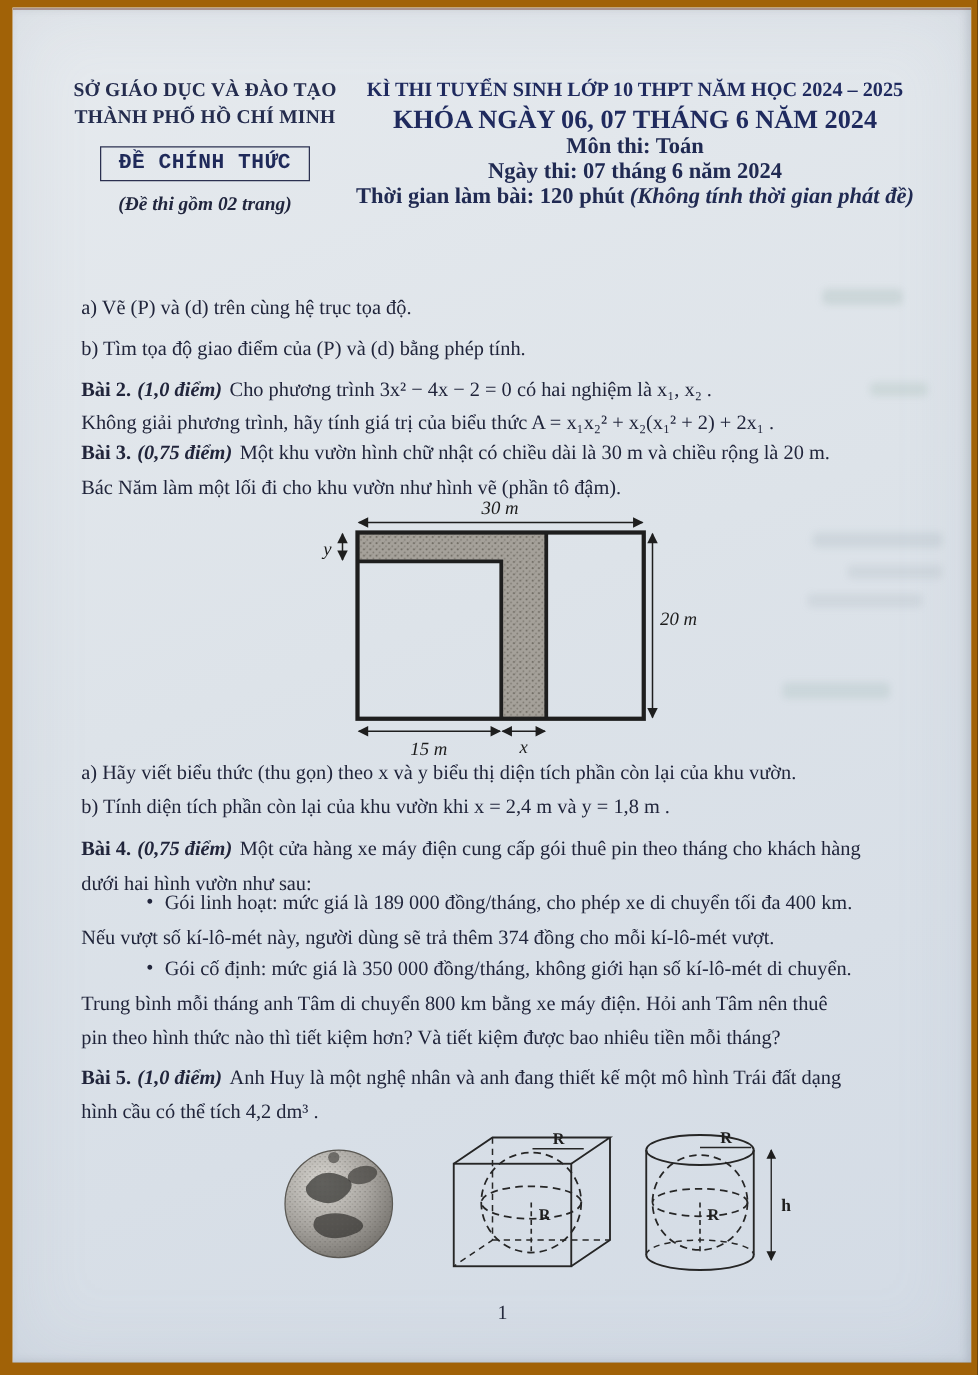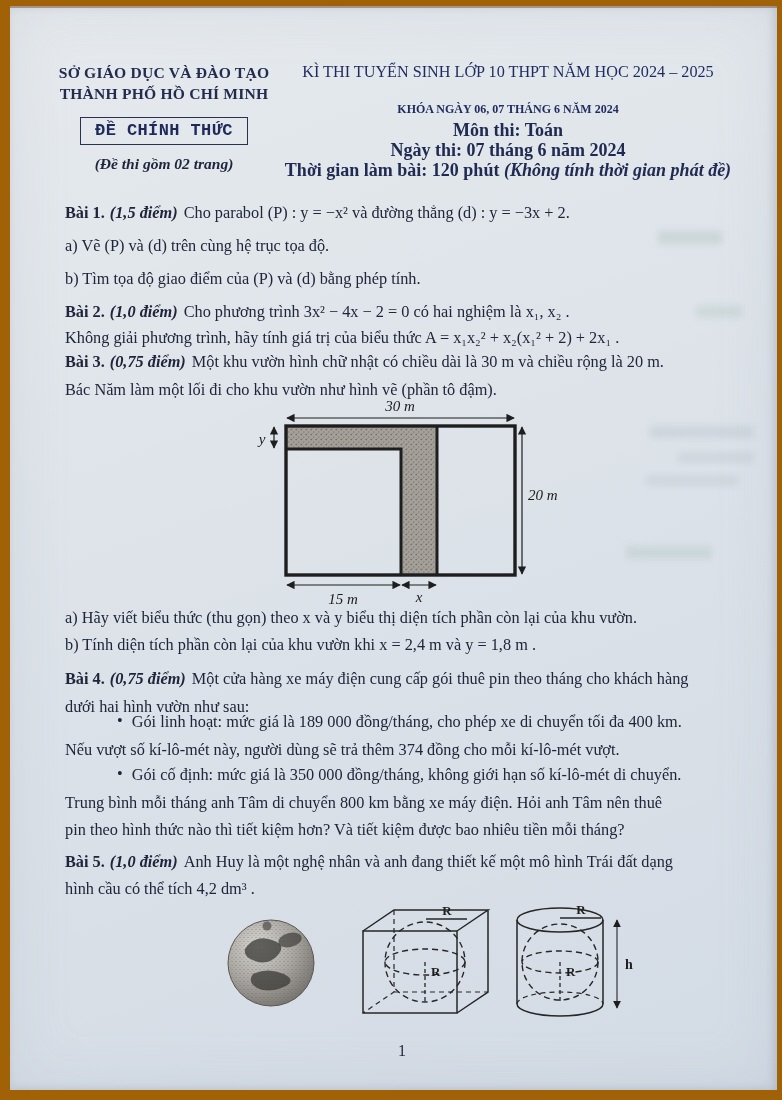--- a/index.html
+++ b/index.html
@@ -16,22 +16,22 @@
     box-shadow:inset 0 2px 0 rgba(122,66,46,.45), inset -3px 0 8px rgba(60,70,85,.18), inset 0 0 60px rgba(150,160,175,.18);
   }
   .hl{position:absolute;left:40px;top:56px;width:228px;text-align:center;color:#242c4e;}
   .hl .dept{font-size:15.6px;font-weight:600;line-height:21px;letter-spacing:.2px;}
   .hl .stamp{
     display:inline-block;margin-top:13px;border:1.7px solid #2b3050;
     padding:3px 14px 4px 14px;font-weight:bold;font-size:17px;color:#1f2a5a;letter-spacing:.4px;font-family:Liberation Mono, monospace;
   }
   .hl .note{margin-top:10px;font-style:italic;font-weight:600;font-size:15.5px;color:#21263e;}
   .hr{position:absolute;left:258px;top:56px;width:480px;text-align:center;color:#1f2a5e;}
-  .hr .t1{font-weight:normal;font-size:16.2px;line-height:21px;}
-  .hr .t2{font-weight:bold;font-size:12px;line-height:21px;margin-top:16px;}
+  .hr .t1{font-weight:bold;font-size:16.2px;line-height:21px;}
+  .hr .t2{font-weight:bold;font-size:21px;line-height:21px;margin-top:2px;}
   .hr .t3{font-weight:bold;font-size:18px;line-height:20px;margin-top:0;color:#202a52;}
   .hr .t5 i{font-weight:600;}
   .line{
     position:absolute;left:55px;white-space:nowrap;
     font-size:16.3px;color:#21253b;line-height:22px;
   }
   .line b.num{margin-right:5px;}
   .line b.pts{margin-right:6px;}
   .bullet{display:inline-block;margin-right:9px;transform:translateY(-1px);}
   .pagenum{position:absolute;left:380px;top:1036px;width:24px;text-align:center;font-size:16px;color:#252a3d;}
@@ -53,21 +53,20 @@
     </div>
 
     <div class="hr">
       <div class="t1">KÌ THI TUYỂN SINH LỚP 10 THPT NĂM HỌC 2024 – 2025</div>
       <div class="t2">KHÓA NGÀY 06, 07 THÁNG 6 NĂM 2024</div>
       <div class="t3">Môn thi: Toán</div>
       <div class="t3">Ngày thi: 07 tháng 6 năm 2024</div>
       <div class="t3 t5"><b>Thời gian làm bài: 120 phút </b><i>(Không tính thời gian phát đề)</i></div>
     </div>
 
-    <div class="line" style="top:196px"><b class="num">Bài 1.</b><b class="pts"><i>(1,5 điểm)</i></b><span>Cho parabol (P) : y = −x² và đường thẳng (d) : y = −3x + 2.</span></div>
     <div class="line" style="top:262px">b) Tìm tọa độ giao điểm của (P) và (d) bằng phép tính.</div>
     <div class="line" style="top:229px">a) Vẽ (P) và (d) trên cùng hệ trục tọa độ.</div>
 
     <div class="line" style="top:295px"><b class="num">Bài 2.</b><b class="pts"><i>(1,0 điểm)</i></b><span>Cho phương trình 3x² − 4x − 2 = 0 có hai nghiệm là x₁, x₂ .</span></div>
     <div class="line" style="top:321px">Không giải phương trình, hãy tính giá trị của biểu thức A = x₁x₂² + x₂(x₁² + 2) + 2x₁ .</div>
 
     <div class="line" style="top:345px"><b class="num">Bài 3.</b><b class="pts"><i>(0,75 điểm)</i></b><span>Một khu vườn hình chữ nhật có chiều dài là 30 m và chiều rộng là 20 m.</span></div>
     <div class="line" style="top:373px">Bác Năm làm một lối đi cho khu vườn như hình vẽ (phần tô đậm).</div>
 
     <svg class="fig" style="left:240px;top:392px" width="330" height="212" viewBox="0 0 330 212">

